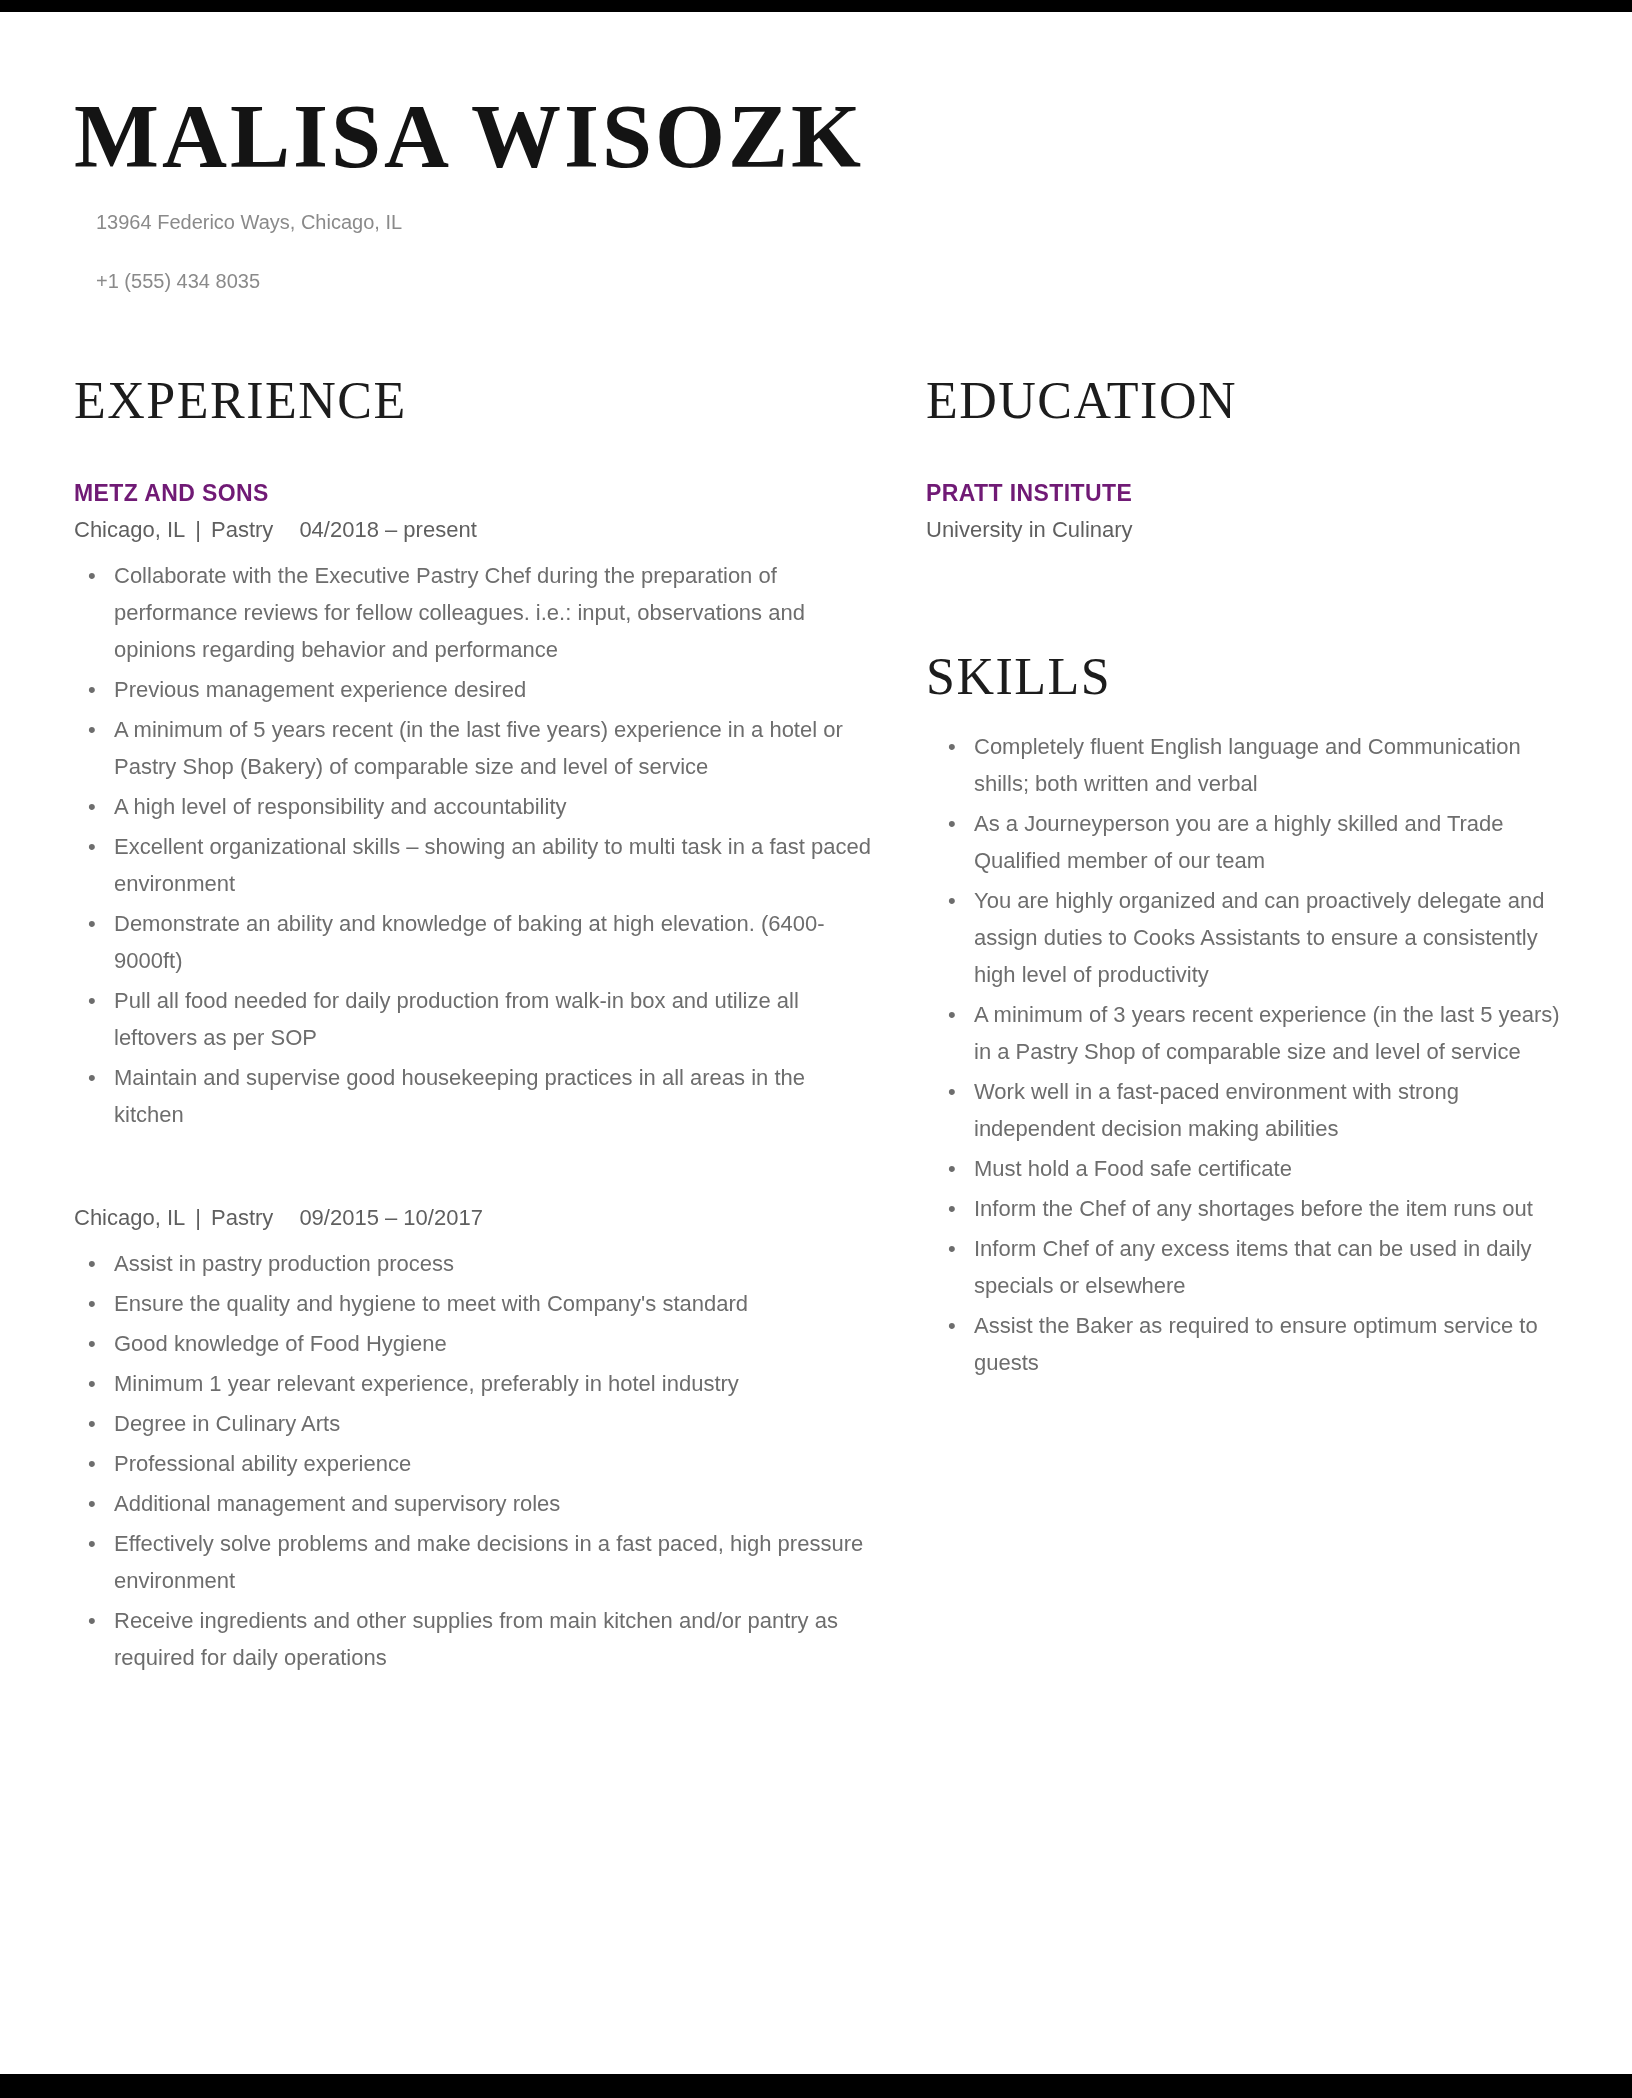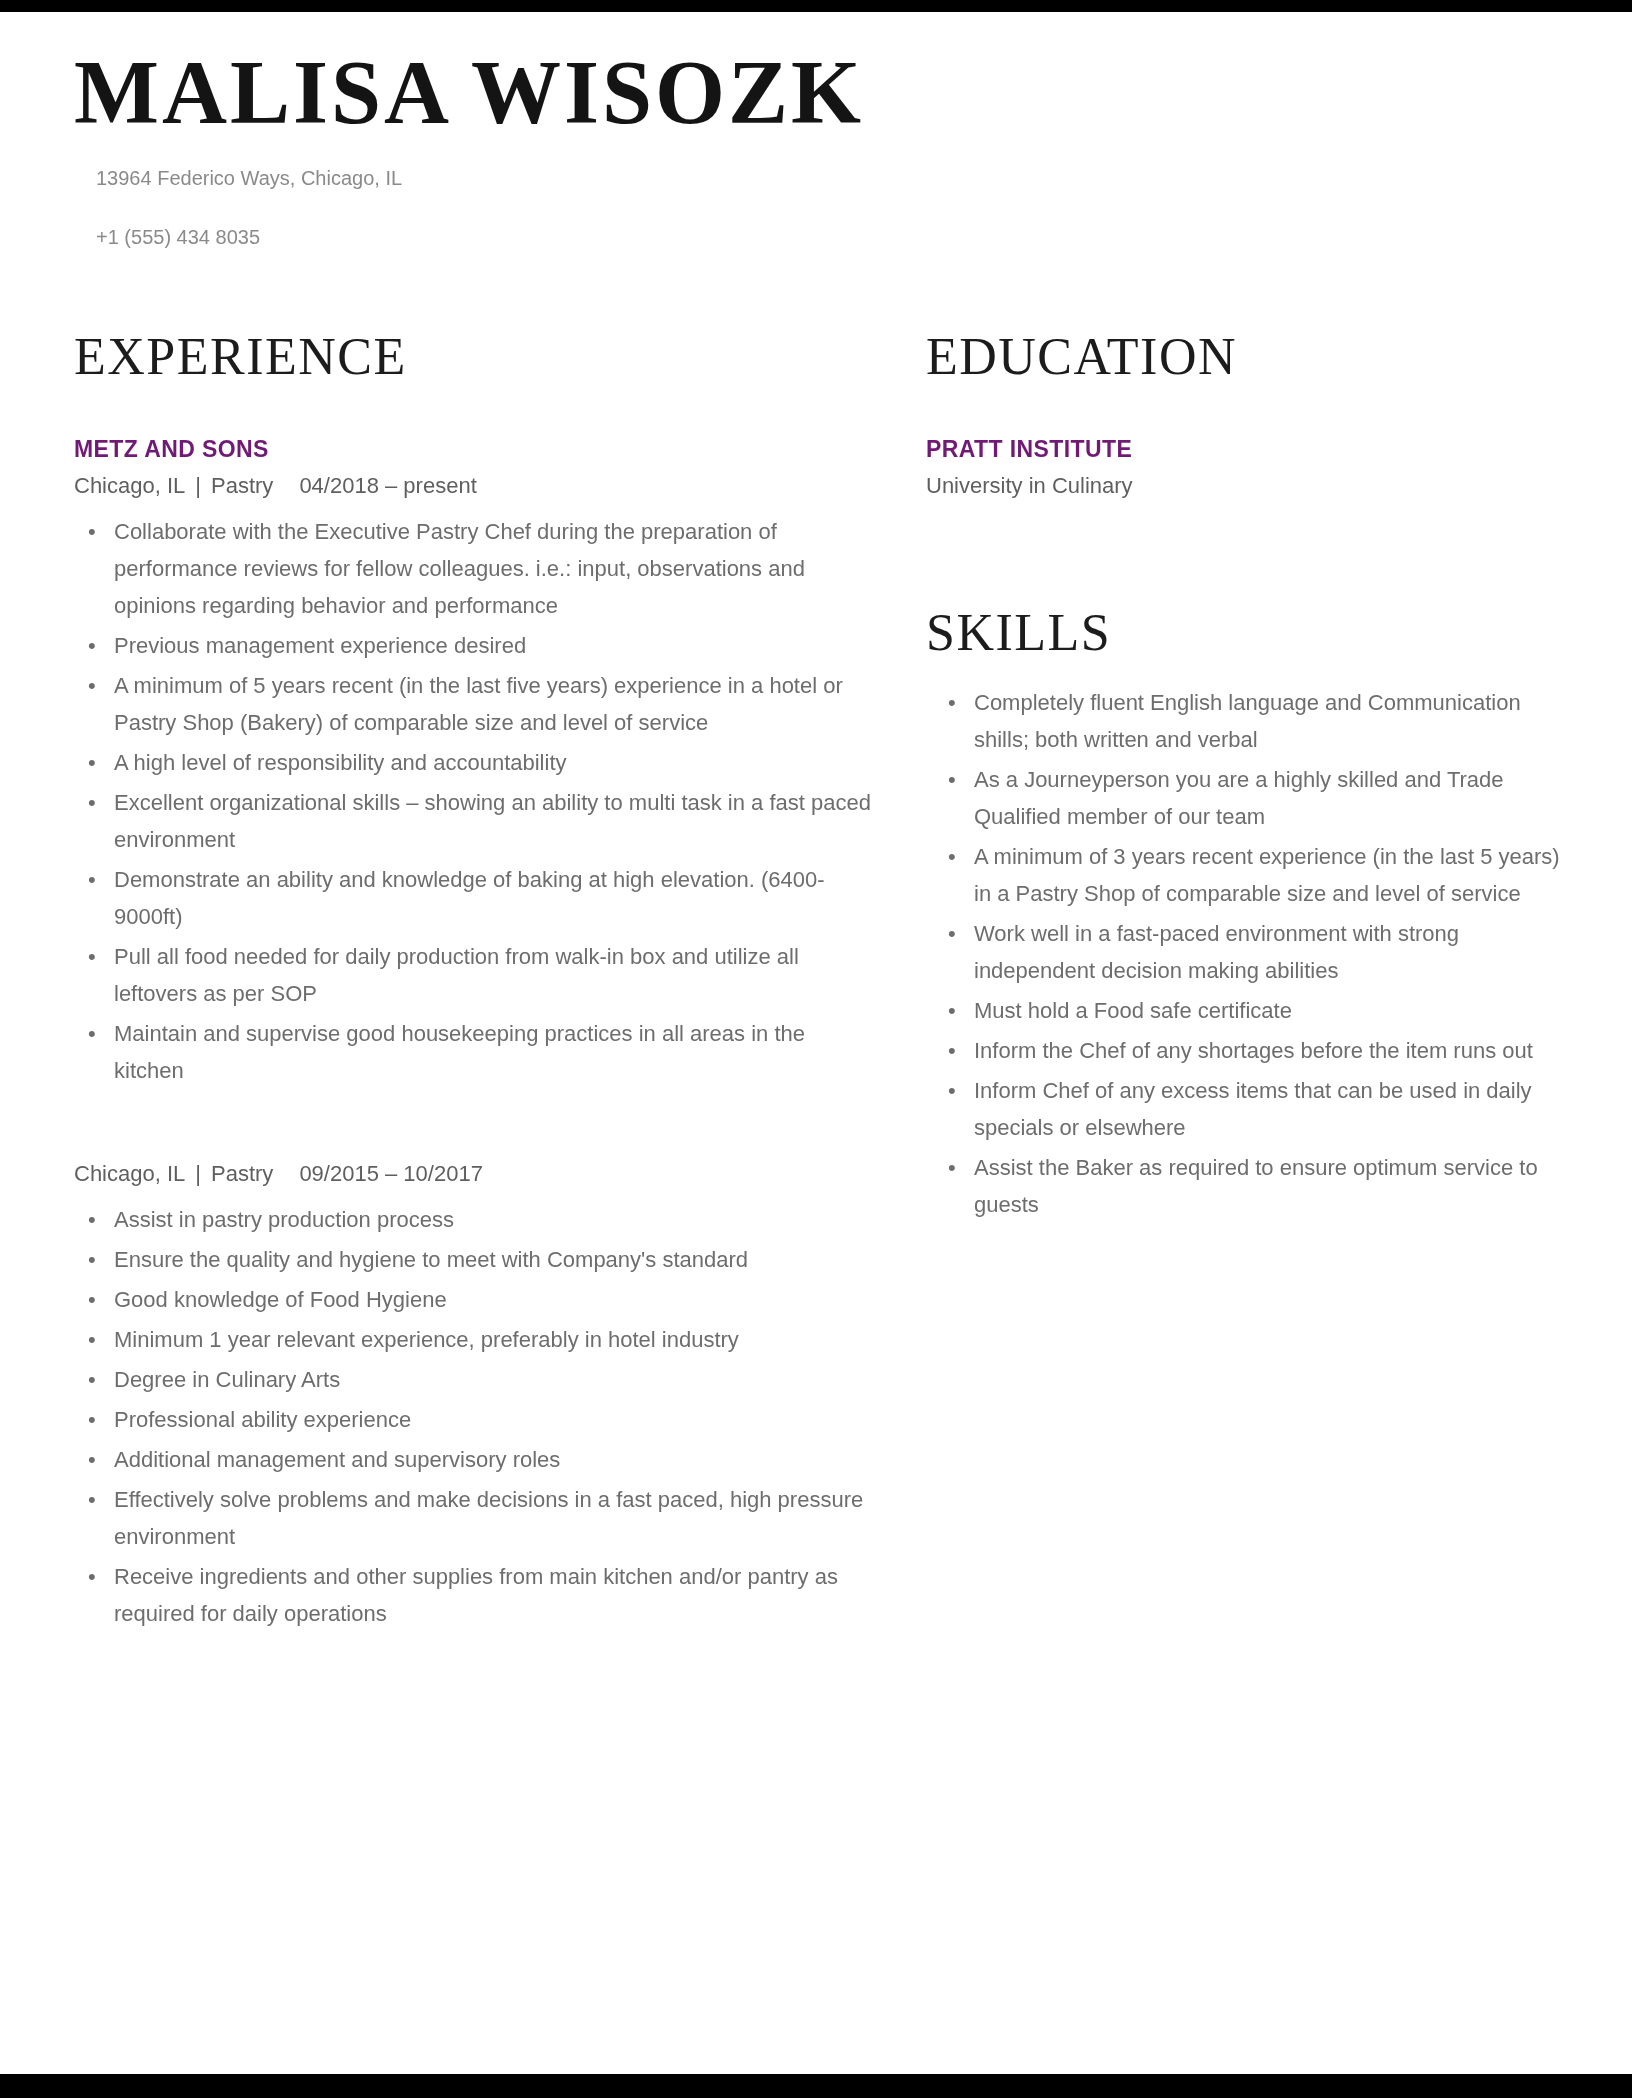--- a/index.html
+++ b/index.html
@@ -1,21 +1,21 @@
 <!DOCTYPE html>
 <html><head>
 <meta charset="utf-8">
 <style>
   * { margin:0; padding:0; box-sizing:border-box; }
   body { background:#ffffff; font-family:"Liberation Sans", sans-serif; }
   .page { position:relative; width:1632px; height:2098px; background:#ffffff; overflow:hidden; }
   .bar { position:absolute; left:0; width:100%; background:#000000; }
   .bar-top { top:0; height:12px; }
   .bar-bottom { bottom:0; height:24px; }
-  .content { padding:46px 68px 0 74px; }
+  .content { padding:46px 68px 0 74px;margin-top:44px; }
 
   .name { font-family:"Liberation Serif", serif; font-weight:700; font-size:90px;
           color:#141414; letter-spacing:3px; line-height:1.05; }
   .contact-line { color:#8a8a8a; font-size:20px; padding-left:22px; }
   .addr { margin-top:26px; }
   .phone { margin-top:36px; }
 
   .columns { display:flex; margin-top:78px; }
   .col-left { width:806px; flex:0 0 auto; }
   .col-right { width:642px; flex:0 0 auto; margin-left:46px; }
@@ -103,20 +103,21 @@
         <section class="school">
           <div class="company">PRATT INSTITUTE</div>
           <div class="school-detail">University in Culinary</div>
         </section>
 
         <section class="skills-section">
           <h2 class="section-heading">SKILLS</h2>
           <ul class="bullets">
             <li>Completely fluent English language and Communication shills; both written and verbal</li>
             <li>As a Journeyperson you are a highly skilled and Trade Qualified member of our team</li>
+            <li>You are highly organized and can proactively delegate and assign duties to Cooks Assistants to ensure a consistently high level of productivity</li>
             <li>A minimum of 3 years recent experience (in the last 5 years) in a Pastry Shop of comparable size and level of service</li>
             <li>Work well in a fast-paced environment with strong independent decision making abilities</li>
             <li>Must hold a Food safe certificate</li>
             <li>Inform the Chef of any shortages before the item runs out</li>
             <li>Inform Chef of any excess items that can be used in daily specials or elsewhere</li>
             <li>Assist the Baker as required to ensure optimum service to guests</li>
           </ul>
         </section>
       </div>
 

